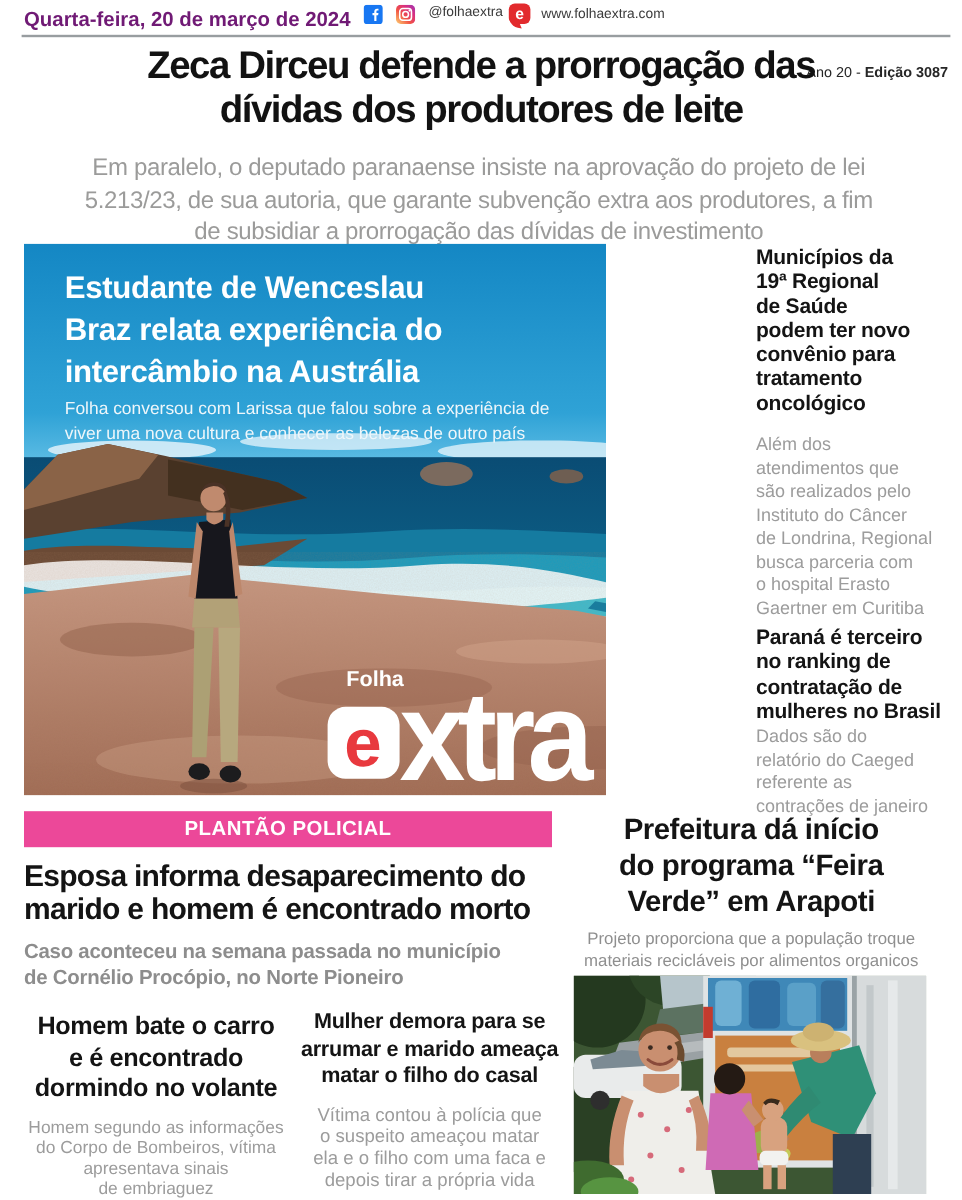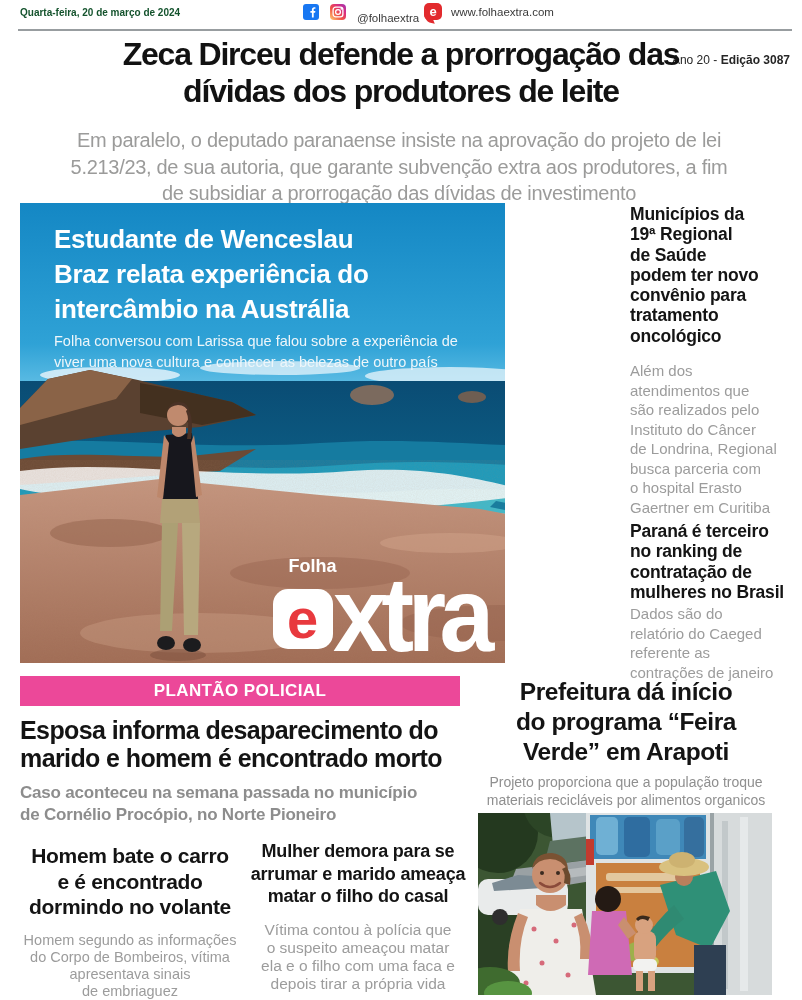--- a/index.html
+++ b/index.html
@@ -1,22 +1,22 @@
 <!DOCTYPE html>
 <html><head>
 <meta charset="utf-8">
 <style>
   html,body{margin:0;padding:0;background:#ffffff;}
   .page{position:relative;width:802px;height:1000px;background:#fff;overflow:hidden;
         font-family:"Liberation Sans",sans-serif;color:#151515;}
   .preline{white-space:pre-line;}
 
   
-  .topbar-date{position:absolute;left:20px;top:7px;font-size:10px;font-weight:bold;color:#14532d;}
-  .topbar-social{position:absolute;left:303px;top:4px;display:flex;align-items:flex-end;gap:11px;}
+  .topbar-date{position:absolute;left:20px;top:7px;font-size:17px;font-weight:bold;color:#701a75;}
+  .topbar-social{position:absolute;left:303px;top:4px;display:flex;align-items:flex-start;gap:11px;}
   .topbar-handle{font-size:11.5px;color:#3a3a3a;}
   .topbar-web{position:absolute;left:424px;top:3px;display:flex;align-items:center;gap:9px;}
   .topbar-site{font-size:11.5px;color:#3a3a3a;}
   .topbar-edition{position:absolute;right:12px;top:21px;font-size:12px;color:#262626;margin-top:32px;}
   .topbar-edition b{font-weight:bold;}
   .topbar-rule{position:absolute;top:29px;left:18px;right:10px;height:2px;background:#989da0;}
 
   .ebubble{position:relative;width:18px;height:17px;background:#e22a2d;border-radius:5px;
            display:flex;align-items:center;justify-content:center;}
   .ebubble:after{content:"";position:absolute;left:2px;bottom:-3px;width:7px;height:7px;

